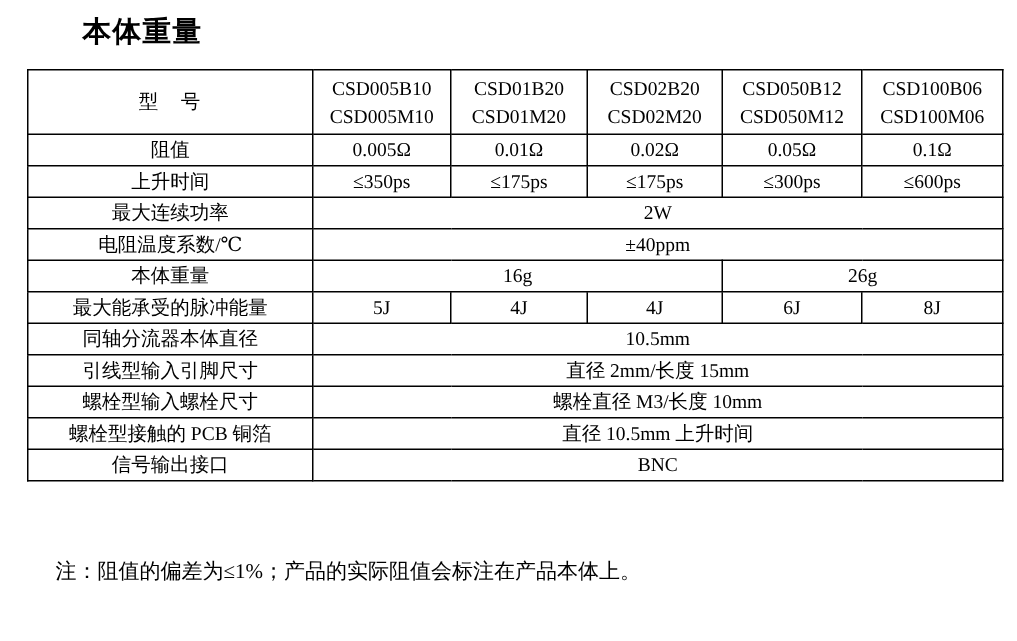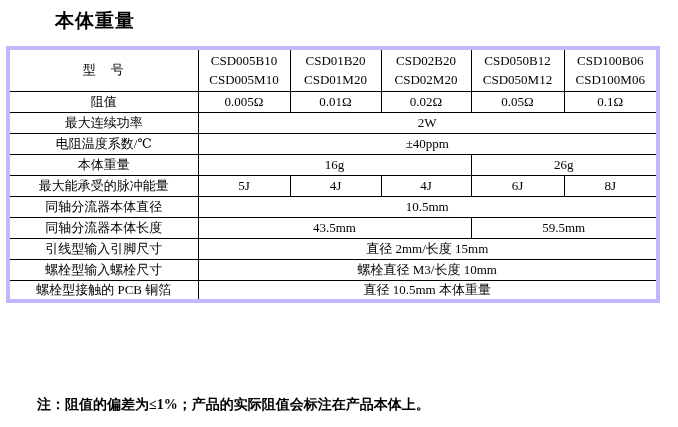--- a/index.html
+++ b/index.html
@@ -7,43 +7,43 @@
     width:678px;height:427px;position:relative;overflow:hidden;
     font-family:"Liberation Serif","DejaVu Serif",serif;
     color:#000;
   }
   .doc-title{
     position:absolute;left:55px;top:8px;
     font-size:19px;font-weight:bold;letter-spacing:1px;
     font-family:"Liberation Serif","DejaVu Serif",serif;
   }
   table.spec{
-    position:absolute;left:6px;top:46px;width:650px;
+    position:absolute;left:18px;top:46px;width:650px;
     border-collapse:collapse;table-layout:fixed;
-    border:4px solid #c4b5fd;
+    border:1px solid #c4b5fd;
   }
   table.spec th, table.spec td{
     border:1px solid #000;
     padding:0;margin:0;
     font-size:13px;font-weight:normal;
     text-align:center;vertical-align:middle;
     overflow:hidden;white-space:nowrap;
   }
   table.spec tr.data-row{height:21px;}
   table.spec tr.head-row{height:43px;}
   th.model-head{font-weight:bold;font-size:13px;line-height:19px;}
   th.type-head{font-weight:bold;font-size:15px;letter-spacing:1px;}
   td.label-cell{
     text-align:left;padding-left:30px;
     font-size:14px;
   }
   td.value-cell{font-size:13px;}
   .note{
-    position:absolute;left:37px;top:396px;
-    font-size:14px;font-weight:bold;
+    position:absolute;left:37px;top:372px;
+    font-size:14px;font-weight:normal;
   }
 </style>
 </head>
 <body>
 
 <div class="doc-title">本体重量</div>
 
 <table class="spec">
   <colgroup>
     <col style="width:190px">
@@ -81,20 +81,28 @@
   <tr class="data-row">
     <td class="label-cell">阻值</td>
     <td class="value-cell">0.005Ω</td>
     <td class="value-cell">0.01Ω</td>
     <td class="value-cell">0.02Ω</td>
     <td class="value-cell">0.05Ω</td>
     <td class="value-cell">0.1Ω</td>
   </tr>
 
 
+  <tr class="data-row">
+    <td class="label-cell">上升时间</td>
+    <td class="value-cell">≤350ps</td>
+    <td class="value-cell">≤175ps</td>
+    <td class="value-cell">≤175ps</td>
+    <td class="value-cell">≤300ps</td>
+    <td class="value-cell">≤600ps</td>
+  </tr>
 
   <tr class="data-row">
     <td class="label-cell">最大连续功率</td>
     <td class="value-cell" colspan="5">2W</td>
   </tr>
 
   <tr class="data-row">
     <td class="label-cell">电阻温度系数/℃</td>
     <td class="value-cell" colspan="5">±40ppm</td>
   </tr>
@@ -112,38 +120,37 @@
     <td class="value-cell">4J</td>
     <td class="value-cell">6J</td>
     <td class="value-cell">8J</td>
   </tr>
 
   <tr class="data-row">
     <td class="label-cell">同轴分流器本体直径</td>
     <td class="value-cell" colspan="5">10.5mm</td>
   </tr>
 
-  <tr class="data-row">
-    <td class="label-cell">同轴分流器本体长度</td>
-    <td class="value-cell" colspan="3">43.5mm</td>
-    <td class="value-cell" colspan="2">59.5mm</td>
-  </tr>
 
   <tr class="data-row">
     <td class="label-cell">引线型输入引脚尺寸</td>
     <td class="value-cell" colspan="5">直径 2mm/长度 15mm</td>
   </tr>
 
   <tr class="data-row">
     <td class="label-cell">螺栓型输入螺栓尺寸</td>
     <td class="value-cell" colspan="5">螺栓直径 M3/长度 10mm</td>
   </tr>
 
   <tr class="data-row">
     <td class="label-cell">螺栓型接触的 PCB 铜箔</td>
-    <td class="value-cell" colspan="5">直径 10.5mm 本体重量</td>
+    <td class="value-cell" colspan="5">直径 10.5mm 上升时间</td>
   </tr>
 
+  <tr class="data-row">
+    <td class="label-cell">信号输出接口</td>
+    <td class="value-cell" colspan="5">BNC</td>
+  </tr>
 
 </tbody>
   </table>
 
 <div class="note">注：阻值的偏差为≤1%；产品的实际阻值会标注在产品本体上。</div>
 
 </body></html>

